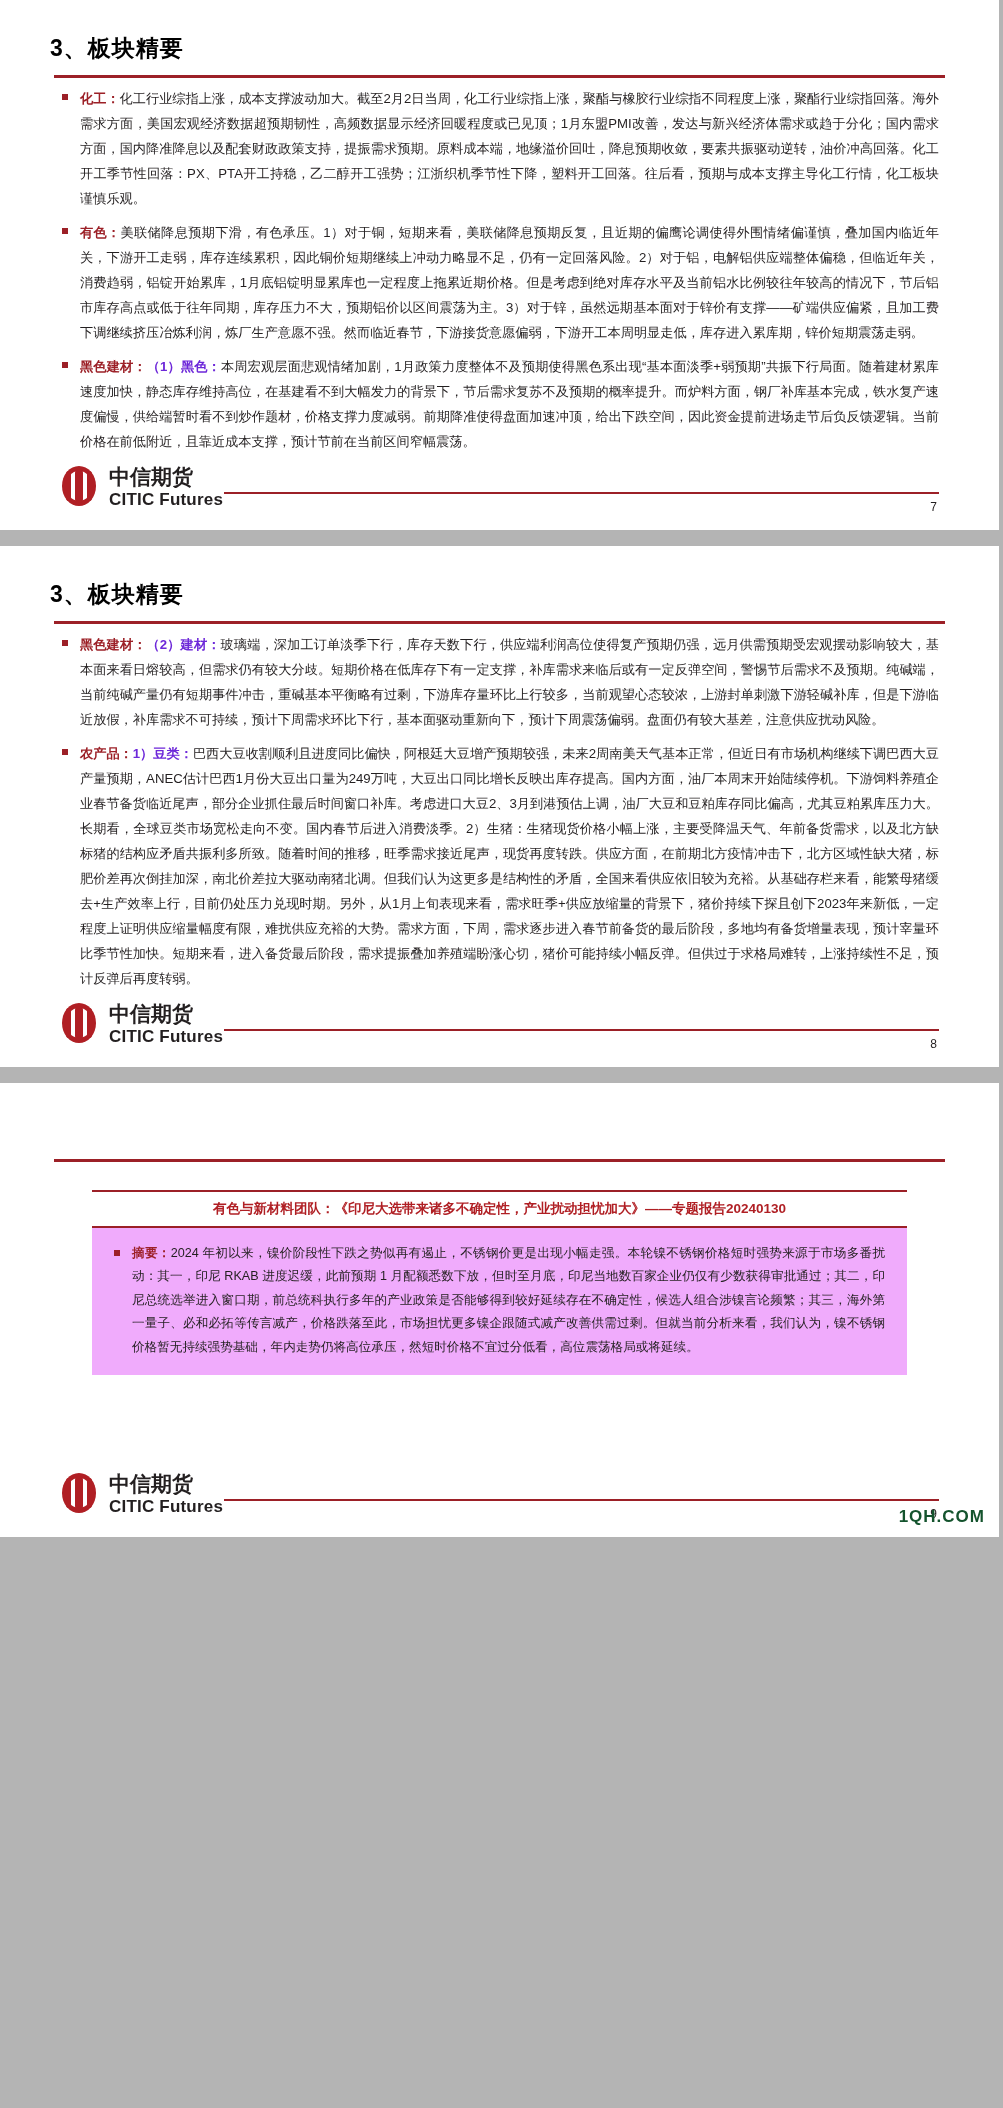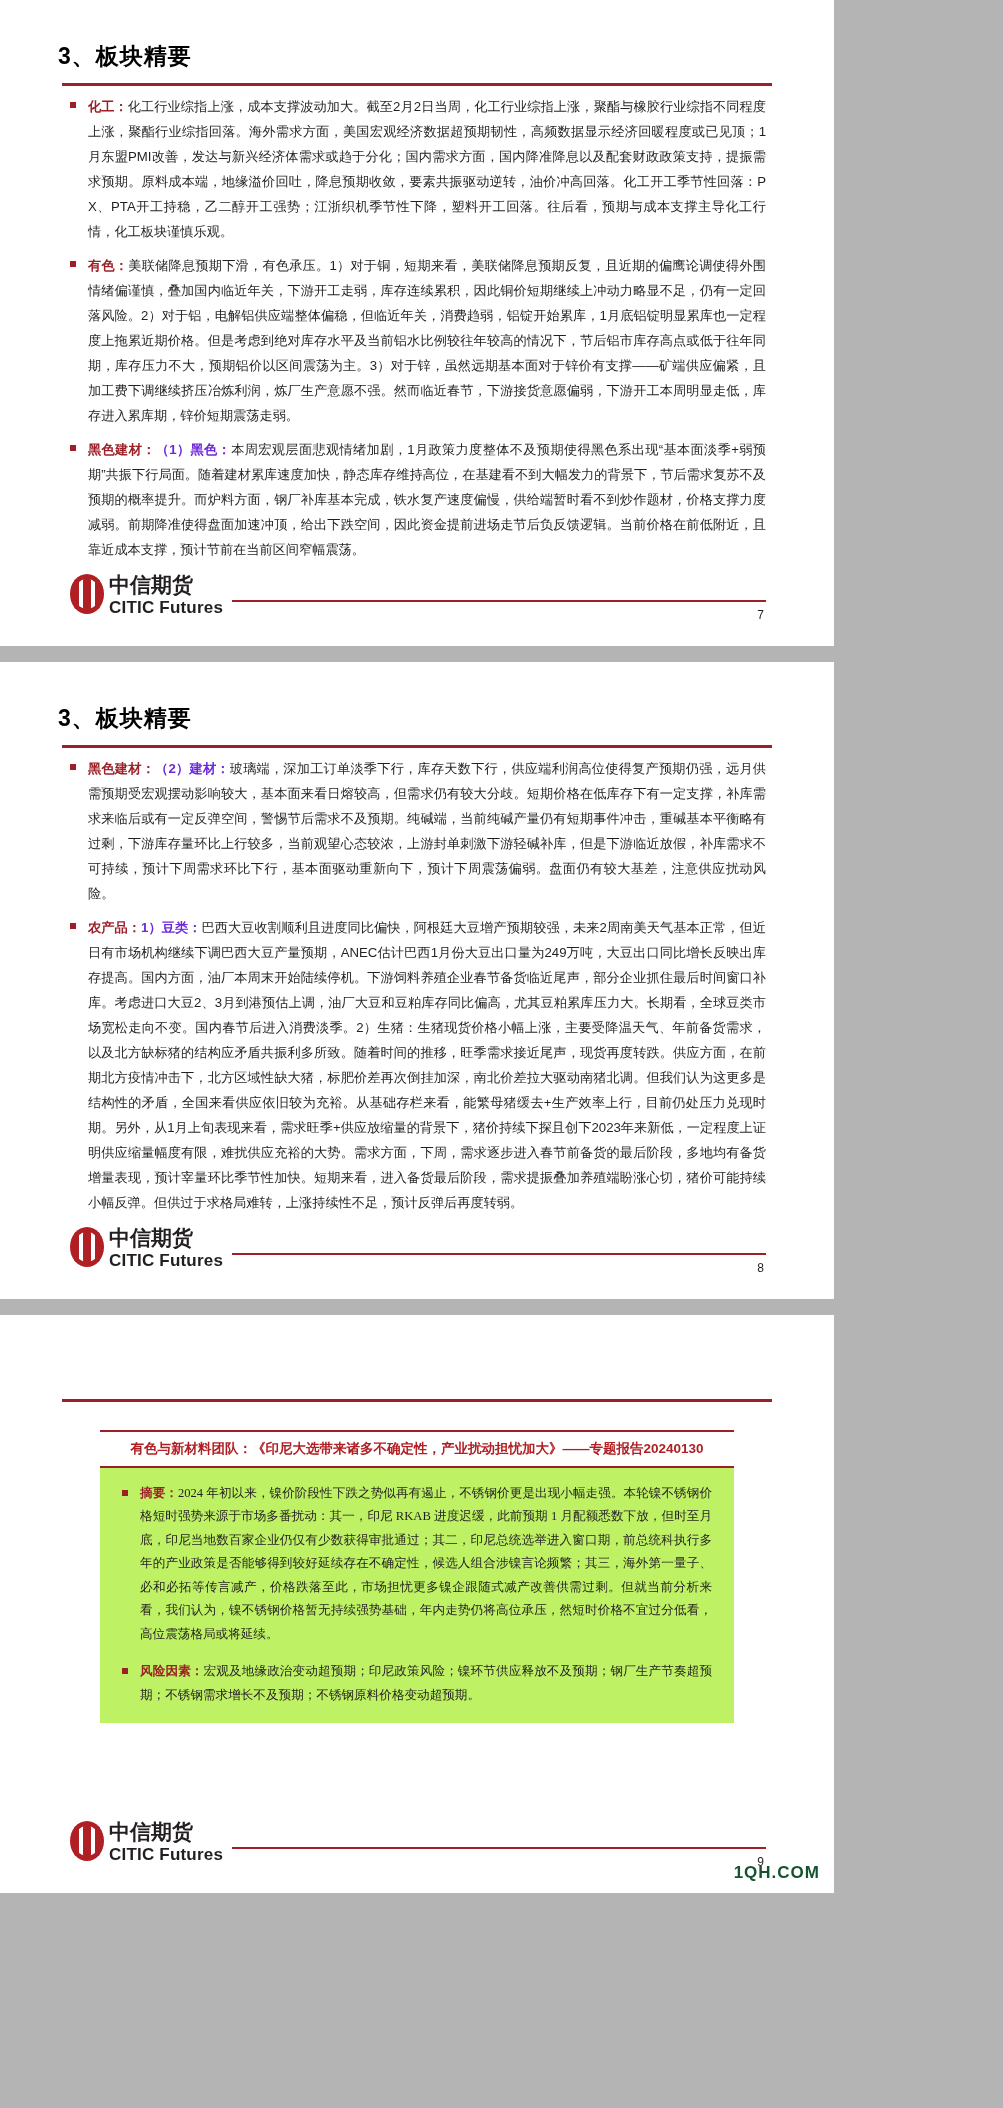--- a/index.html
+++ b/index.html
@@ -7,24 +7,24 @@
     margin: 0; padding: 0;
     background: #b4b4b4;
     font-family: "Liberation Sans", "DejaVu Sans", sans-serif;
   }
   .doc {
     width: 1003px;
     margin: 0 auto;
     background: #b4b4b4;
   }
   .page {
-    width: 834px;
+    width: 999px;
     background: #ffffff;
     position: relative;
-    padding: 12px;
+    padding: 4px;
     margin-bottom: 16px;
     overflow: hidden;
   }
   .page-inner {
     padding: 18px 28px 0 28px;
   }
   
   .sec-head {
     font-size: 23px;
     font-weight: bold;
@@ -73,20 +73,21 @@
   .footer {
     position: relative;
     margin: 10px 28px 0 30px;
     height: 62px;
   }
   .logo-wrap {
     position: absolute;
     left: 0; top: 2px;
     display: flex;
     align-items: flex-start;
+    gap: 8px;
   }
   .logo-mark {
     width: 34px; height: 40px;
     position: relative;
     flex: 0 0 auto;
   }
   .logo-mark .oval {
     position: absolute;
     left: 0; top: 0;
     width: 34px; height: 40px;
@@ -146,23 +147,22 @@
     border-bottom: 2px solid #9c2027;
     background: #ffffff;
     text-align: center;
     padding: 7px 8px;
     font-size: 13.5px;
     font-weight: bold;
     color: #b01f24;
     line-height: 1.5;
   }
   .rec-body {
-    background: #bef264;
+    background: #f0abfc;
     padding: 14px 22px 16px 22px;
-    font-family: Liberation Serif, serif;
   }
   .rec-body .block { margin-bottom: 14px; }
   .rec-body .block:last-child { margin-bottom: 0; }
   .rec-body .para { font-size: 12.6px; line-height: 23.5px; }
 
   .watermark {
     position: absolute;
     right: 14px; bottom: 10px;
     font-size: 17px;
     font-weight: bold;
@@ -274,26 +274,20 @@
 
       <div class="rec-wrap">
         <div class="rec-title">有色与新材料团队：《印尼大选带来诸多不确定性，产业扰动担忧加大》——专题报告20240130</div>
         <div class="rec-body">
           <div class="block">
             <span class="sq"></span>
             <div class="para">
               <span class="lbl">摘要：</span><span>2024 年初以来，镍价阶段性下跌之势似再有遏止，不锈钢价更是出现小幅走强。本轮镍不锈钢价格短时强势来源于市场多番扰动：其一，印尼 RKAB 进度迟缓，此前预期 1 月配额悉数下放，但时至月底，印尼当地数百家企业仍仅有少数获得审批通过；其二，印尼总统选举进入窗口期，前总统科执行多年的产业政策是否能够得到较好延续存在不确定性，候选人组合涉镍言论频繁；其三，海外第一量子、必和必拓等传言减产，价格跌落至此，市场担忧更多镍企跟随式减产改善供需过剩。但就当前分析来看，我们认为，镍不锈钢价格暂无持续强势基础，年内走势仍将高位承压，然短时价格不宜过分低看，高位震荡格局或将延续。</span>
             </div>
           </div>
-          <div class="block">
-            <span class="sq"></span>
-            <div class="para">
-              <span class="lbl">风险因素：</span><span>宏观及地缘政治变动超预期；印尼政策风险；镍环节供应释放不及预期；钢厂生产节奏超预期；不锈钢需求增长不及预期；不锈钢原料价格变动超预期。</span>
-            </div>
-          </div>
         </div>
       </div>
 
       <div class="spacer-lg"></div>
 
       <div class="footer">
         <div class="logo-wrap">
           <div class="logo-mark">
             <div class="oval"></div>
               <div class="inner"></div>

